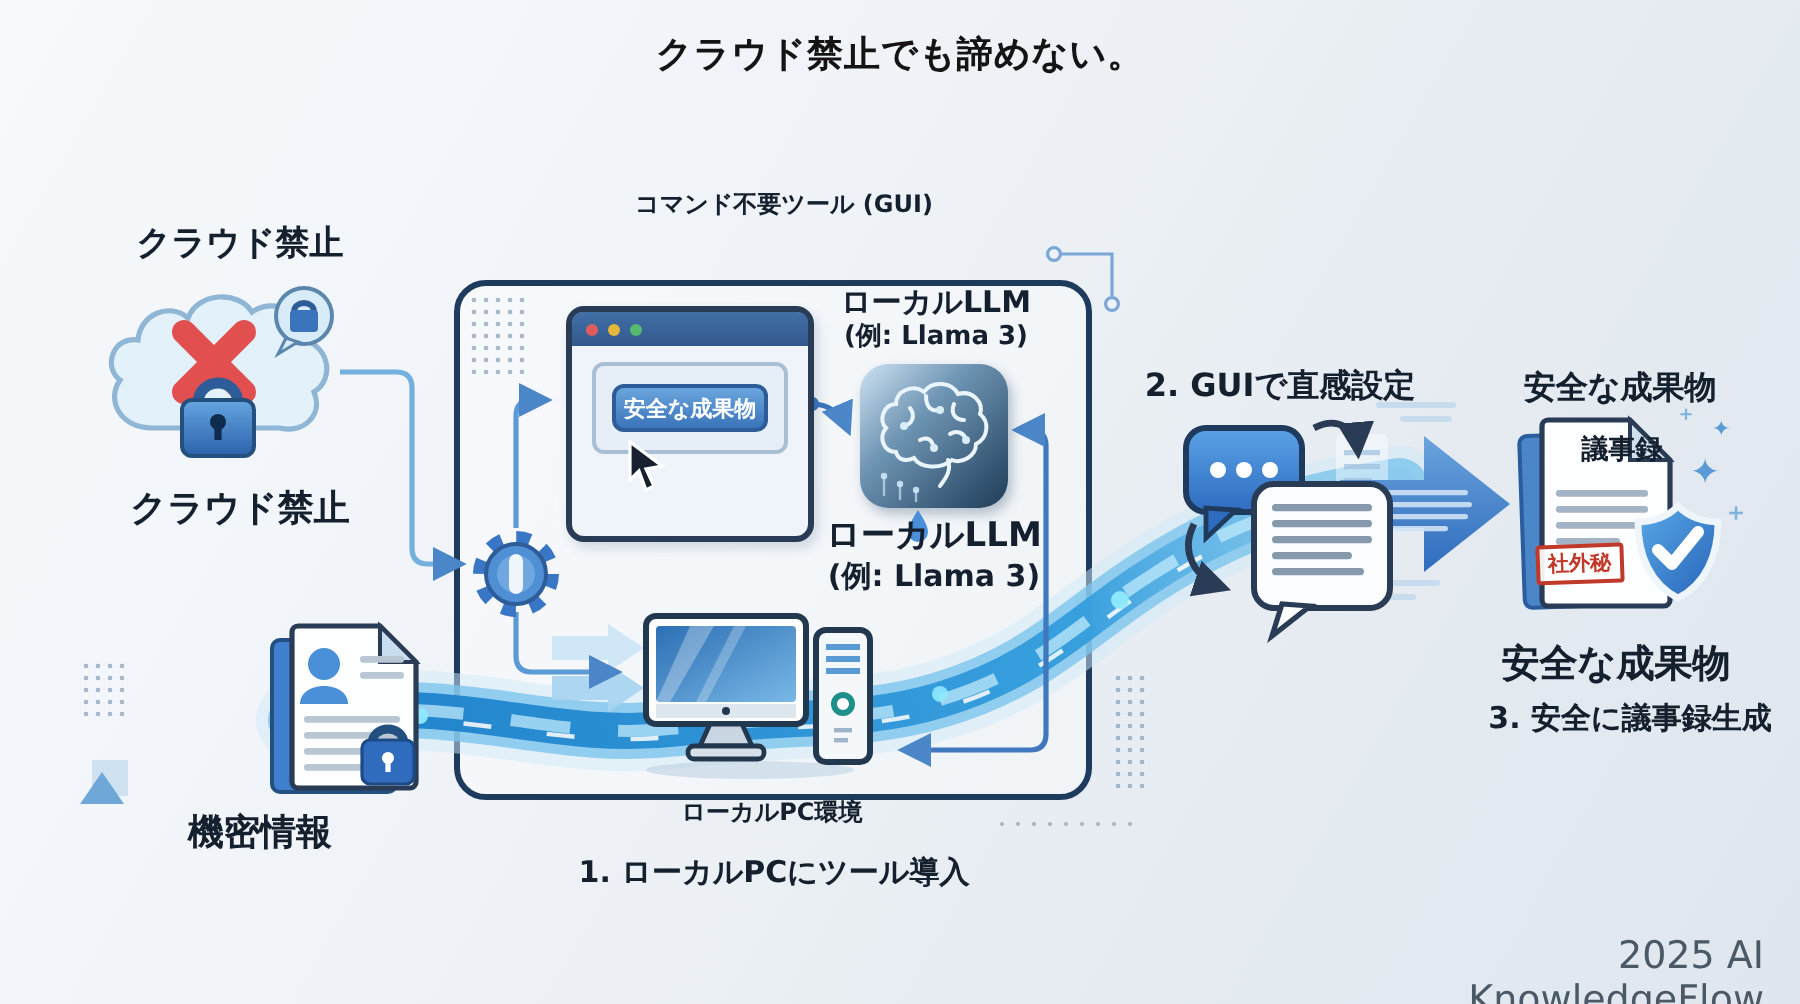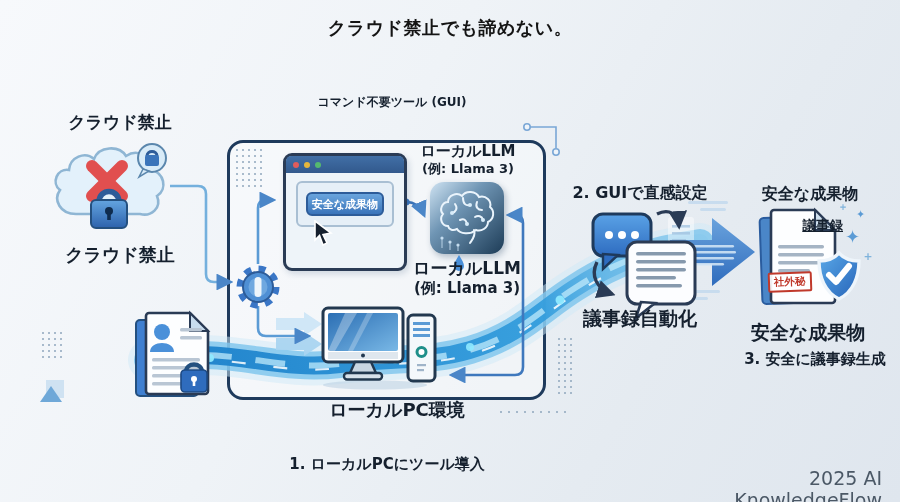--- a/index.html
+++ b/index.html
@@ -153,20 +153,21 @@
       <rect x="24" y="66" width="48" height="3.4" rx="1.5"></rect>
         <rect x="24" y="74" width="34" height="3.4" rx="1.5"></rect>
     </g>
     <g>
       <path d="M58,64 C58,54 74,54 74,64" fill="none" stroke="#24507f" stroke-width="4.4"></path>
       <rect x="53" y="62" width="26" height="22" rx="4" fill="#2f6cbd" stroke="#1d4a84" stroke-width="1.6"></rect>
       <circle cx="66" cy="71" r="3" fill="#fff"></circle>
         <rect x="64.7" y="72" width="2.6" height="6" fill="#fff"></rect>
     </g>
   </svg>
+  <div class="lbl z5" style="left:50px;top:406px;width:160px;font-size:18px;">機密情報</div>
 
   <svg class="abs z4" width="52" height="52" viewBox="0 0 52 52" style="left:232px;top:261px;">
     <circle cx="26" cy="26" r="17" fill="none" stroke="#3a76c6" stroke-width="9" stroke-dasharray="6.5 6.85"></circle>
     <circle cx="26" cy="26" r="15" fill="#4f8fd4" stroke="#2d5c99" stroke-width="2"></circle>
     <circle cx="26" cy="26" r="9.5" fill="#6fa8e0"></circle>
     <rect x="22.5" y="16" width="7" height="20" rx="3.5" fill="#eef5fb"></rect>
   </svg>
 
   <div class="win">
     <div class="win-bar">
@@ -244,22 +245,22 @@
     <g>
       <rect x="93" y="12" width="27" height="66" rx="5" fill="#f4f8fb" stroke="#22384f" stroke-width="3"></rect>
       <rect x="98" y="19" width="17" height="3" fill="#5b9bd5"></rect>
       <rect x="98" y="25" width="17" height="3" fill="#5b9bd5"></rect>
       <rect x="98" y="31" width="17" height="3" fill="#5b9bd5"></rect>
       <circle cx="106.5" cy="49" r="4.5" fill="#fff" stroke="#1f8f8a" stroke-width="3"></circle>
       <rect x="102" y="61" width="9" height="2.2" fill="#9fb4c9"></rect>
       <rect x="102" y="66" width="7" height="2.2" fill="#9fb4c9"></rect>
     </g>
   </svg>
-  <div class="lbl z5" style="left:287px;top:399px;width:220px;font-size:18px;">ローカルPC環境</div>
-  <div class="lbl z5" style="left:257px;top:427px;width:260px;font-size:15px;margin-top:28px;">1. ローカルPCにツール導入</div>
+  <div class="lbl z5" style="left:276px;top:399px;width:220px;font-size:12px;">ローカルPC環境</div>
+  <div class="lbl z5" style="left:257px;top:427px;width:260px;font-size:15px;">1. ローカルPCにツール導入</div>
 
   <div class="dotgrid" style="left:556px;top:336px;width:18px;height:60px;"></div>
   <div class="dotgrid" style="left:497px;top:409px;width:74px;height:6px;background-size:8px 6px;"></div>
 
   <div class="lbl z5" style="left:530px;top:183px;width:220px;font-size:16px;">2. GUIで直感設定</div>
   <svg class="abs z4" width="124" height="118" viewBox="0 0 124 118" style="left:585px;top:206px;">
     <defs>
       <linearGradient id="bubGrad" x1="0" y1="0" x2="0" y2="1">
         <stop offset="0" stop-color="#5aa2e6"></stop>
           <stop offset="1" stop-color="#2e6cc0"></stop>
@@ -285,21 +286,20 @@
       <g fill="#8699ad">
         <rect x="51" y="46" width="50" height="3.6" rx="1.8"></rect>
           <rect x="51" y="54" width="50" height="3.6" rx="1.8"></rect>
         <rect x="51" y="62" width="50" height="3.6" rx="1.8"></rect>
           <rect x="51" y="70" width="40" height="3.6" rx="1.8"></rect>
         <rect x="51" y="78" width="46" height="3.6" rx="1.8"></rect>
       </g>
     </g>
   </svg>
   <div class="lbl z5" style="left:540px;top:306px;width:200px;font-size:19px;line-height:25px;">
-    <div>議事録自動化</div>
   </div>
 
   <div class="faint-row" style="left:688px;top:201px;width:40px;"></div>
   <div class="faint-row" style="left:700px;top:208px;width:26px;"></div>
   <div class="faint-row" style="left:690px;top:290px;width:30px;"></div>
   <div class="faint-row" style="left:686px;top:297px;width:22px;"></div>
 
   <svg class="abs z3" width="100" height="90" viewBox="0 0 100 90" style="left:662px;top:205px;">
     <defs>
       <linearGradient id="arrGrad" x1="0" y1="0" x2="0" y2="1">
@@ -339,21 +339,21 @@
       <rect x="25" y="42" width="46" height="3.4" rx="1.6"></rect>
         <rect x="25" y="50" width="46" height="3.4" rx="1.6"></rect>
       <rect x="25" y="58" width="46" height="3.4" rx="1.6"></rect>
         <rect x="25" y="66" width="32" height="3.4" rx="1.6"></rect>
     </g>
     <g transform="translate(62,50)">
       <path d="M24,0 C29,5.5 37,8 44,8 C44,24 38,39 24,46 C10,39 4,24 4,8 C11,8 19,5.5 24,0 Z" fill="url(#shGrad)" stroke="#eef5fb" stroke-width="3.4"></path>
       <path d="M14,22 L21,29 L34,13" fill="none" stroke="#fff" stroke-width="6" stroke-linecap="round" stroke-linejoin="round"></path>
     </g>
   </svg>
-  <div class="lbl z6" style="left:779px;top:217px;width:64px;font-size:13.5px;text-align:right;text-decoration:underline;">議事録</div>
+  <div class="lbl z6" style="left:779px;top:217px;width:64px;font-size:13.5px;text-align:center;">議事録</div>
   <div class="stamp" style="left:768px;top:272px;">社外秘</div>
   <span class="sparkle" style="left:845px;top:226px;font-size:18px;">✦</span>
   <span class="sparkle" style="left:856px;top:208px;font-size:11px;">✦</span>
   <span class="sparkle" style="left:862px;top:248px;font-size:12px;color:#7fb3dc;">＋</span>
   <span class="sparkle" style="left:838px;top:200px;font-size:10px;color:#7fb3dc;">＋</span>
   <div class="lbl z5" style="left:708px;top:321px;width:200px;font-size:19px;">安全な成果物</div>
   <div class="lbl z5" style="left:705px;top:350px;width:220px;font-size:15px;">3. 安全に議事録生成</div>
 
   <div class="footer">2025 AI KnowledgeFlow</div>
 </div>

